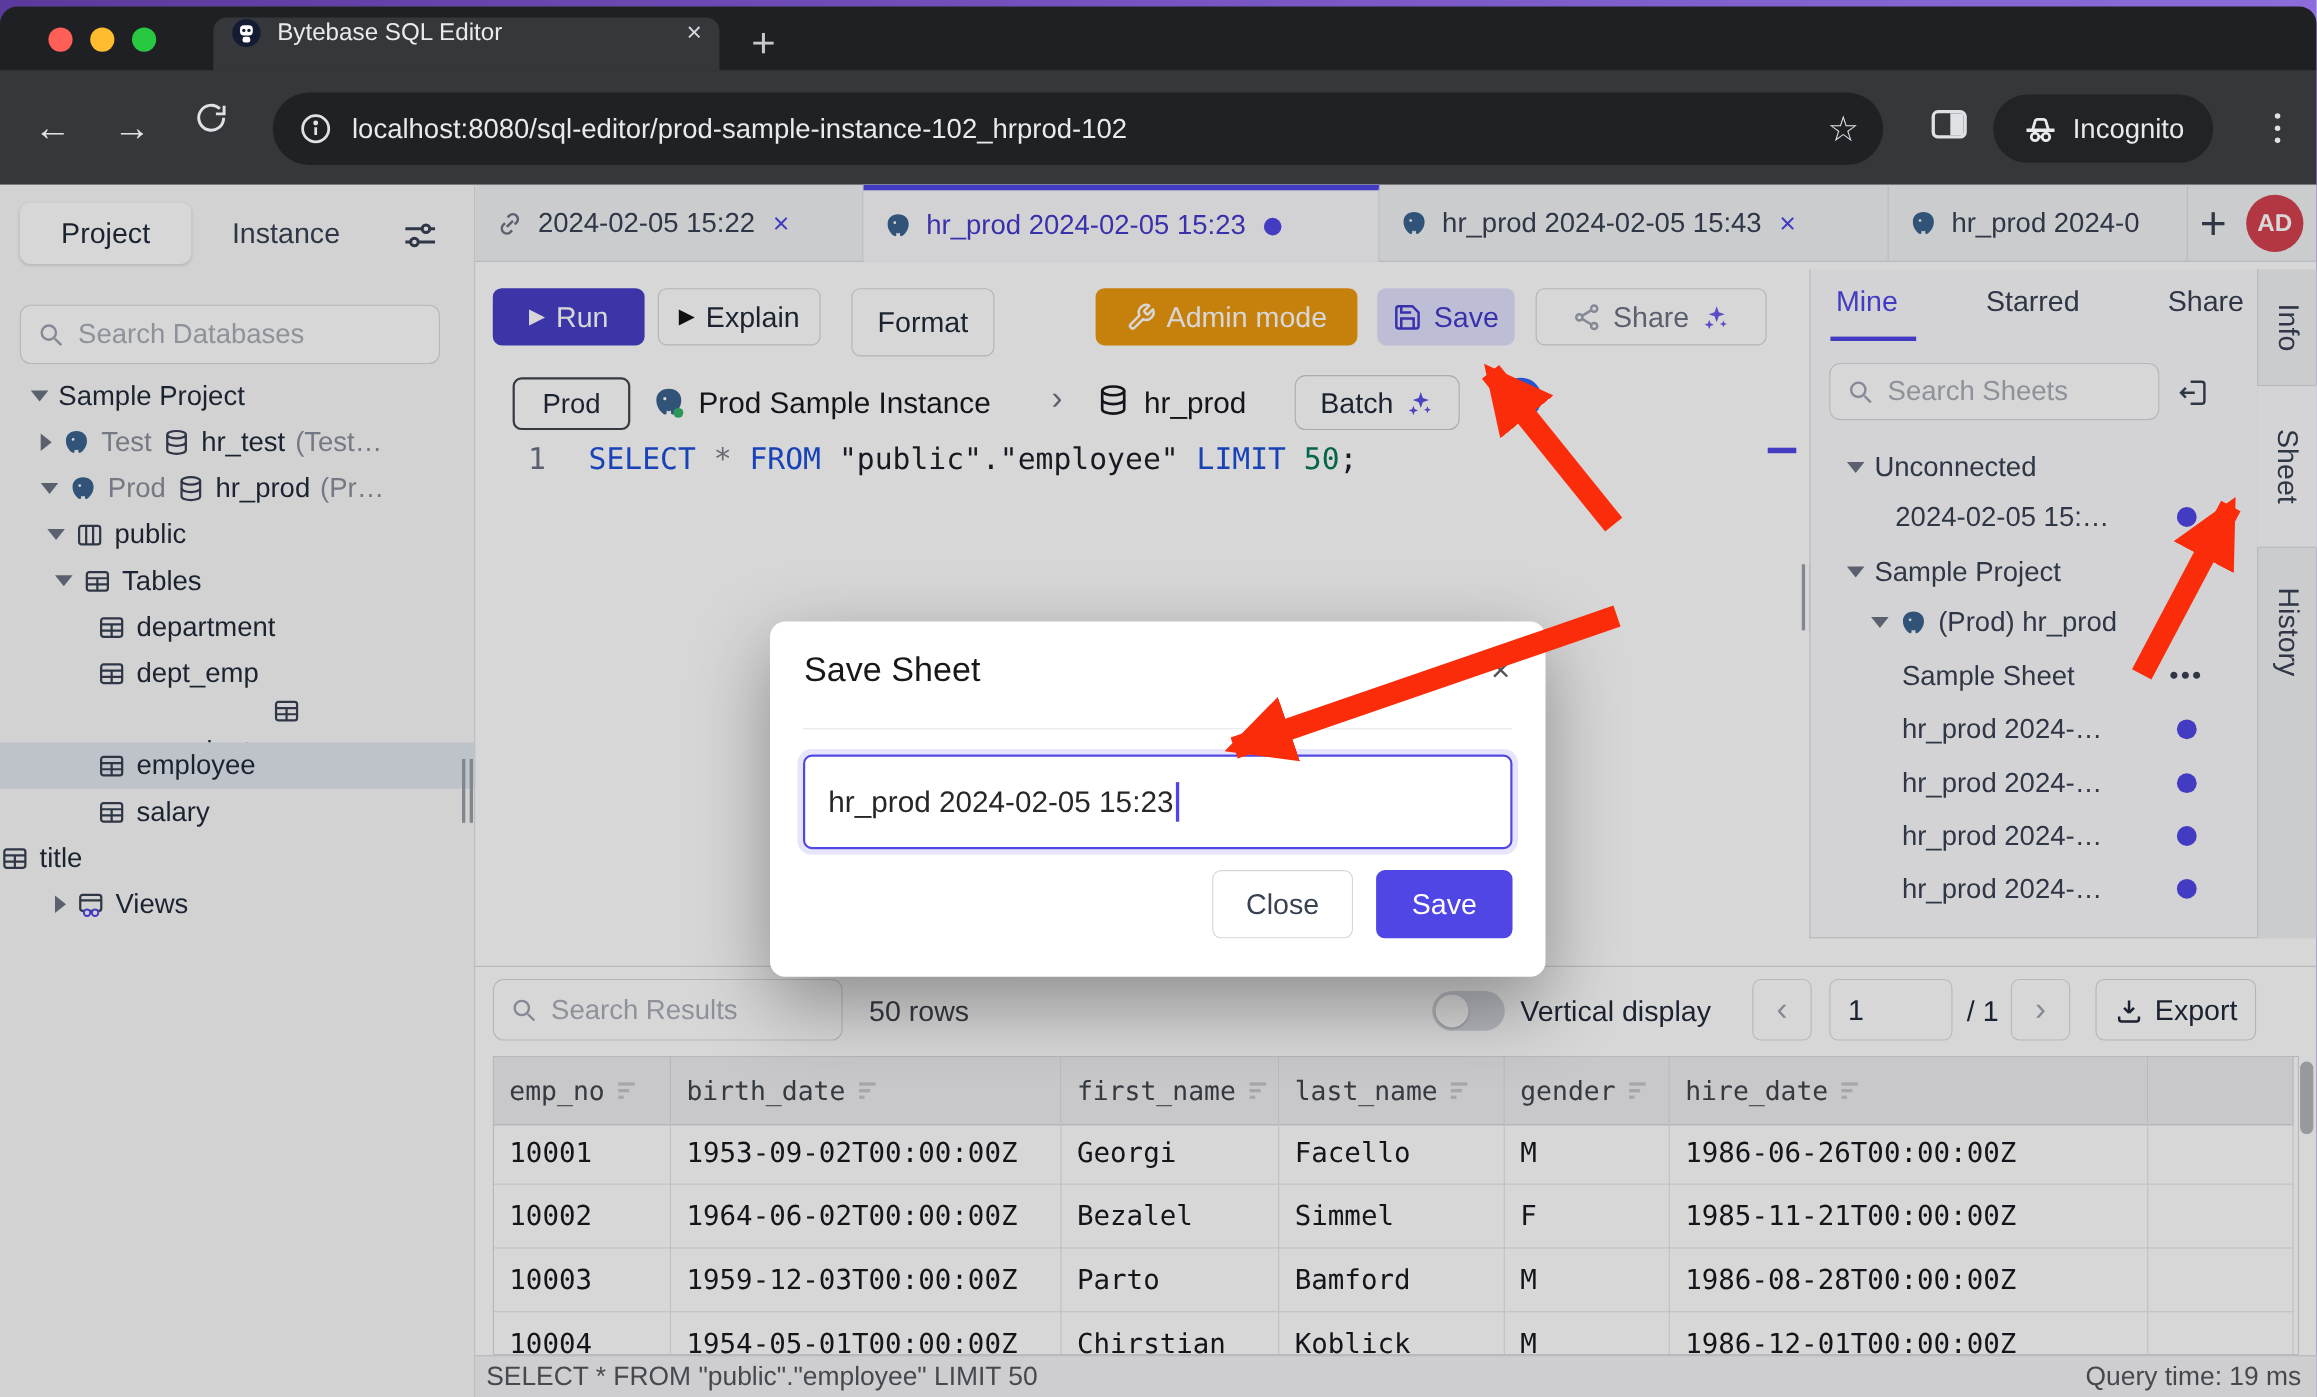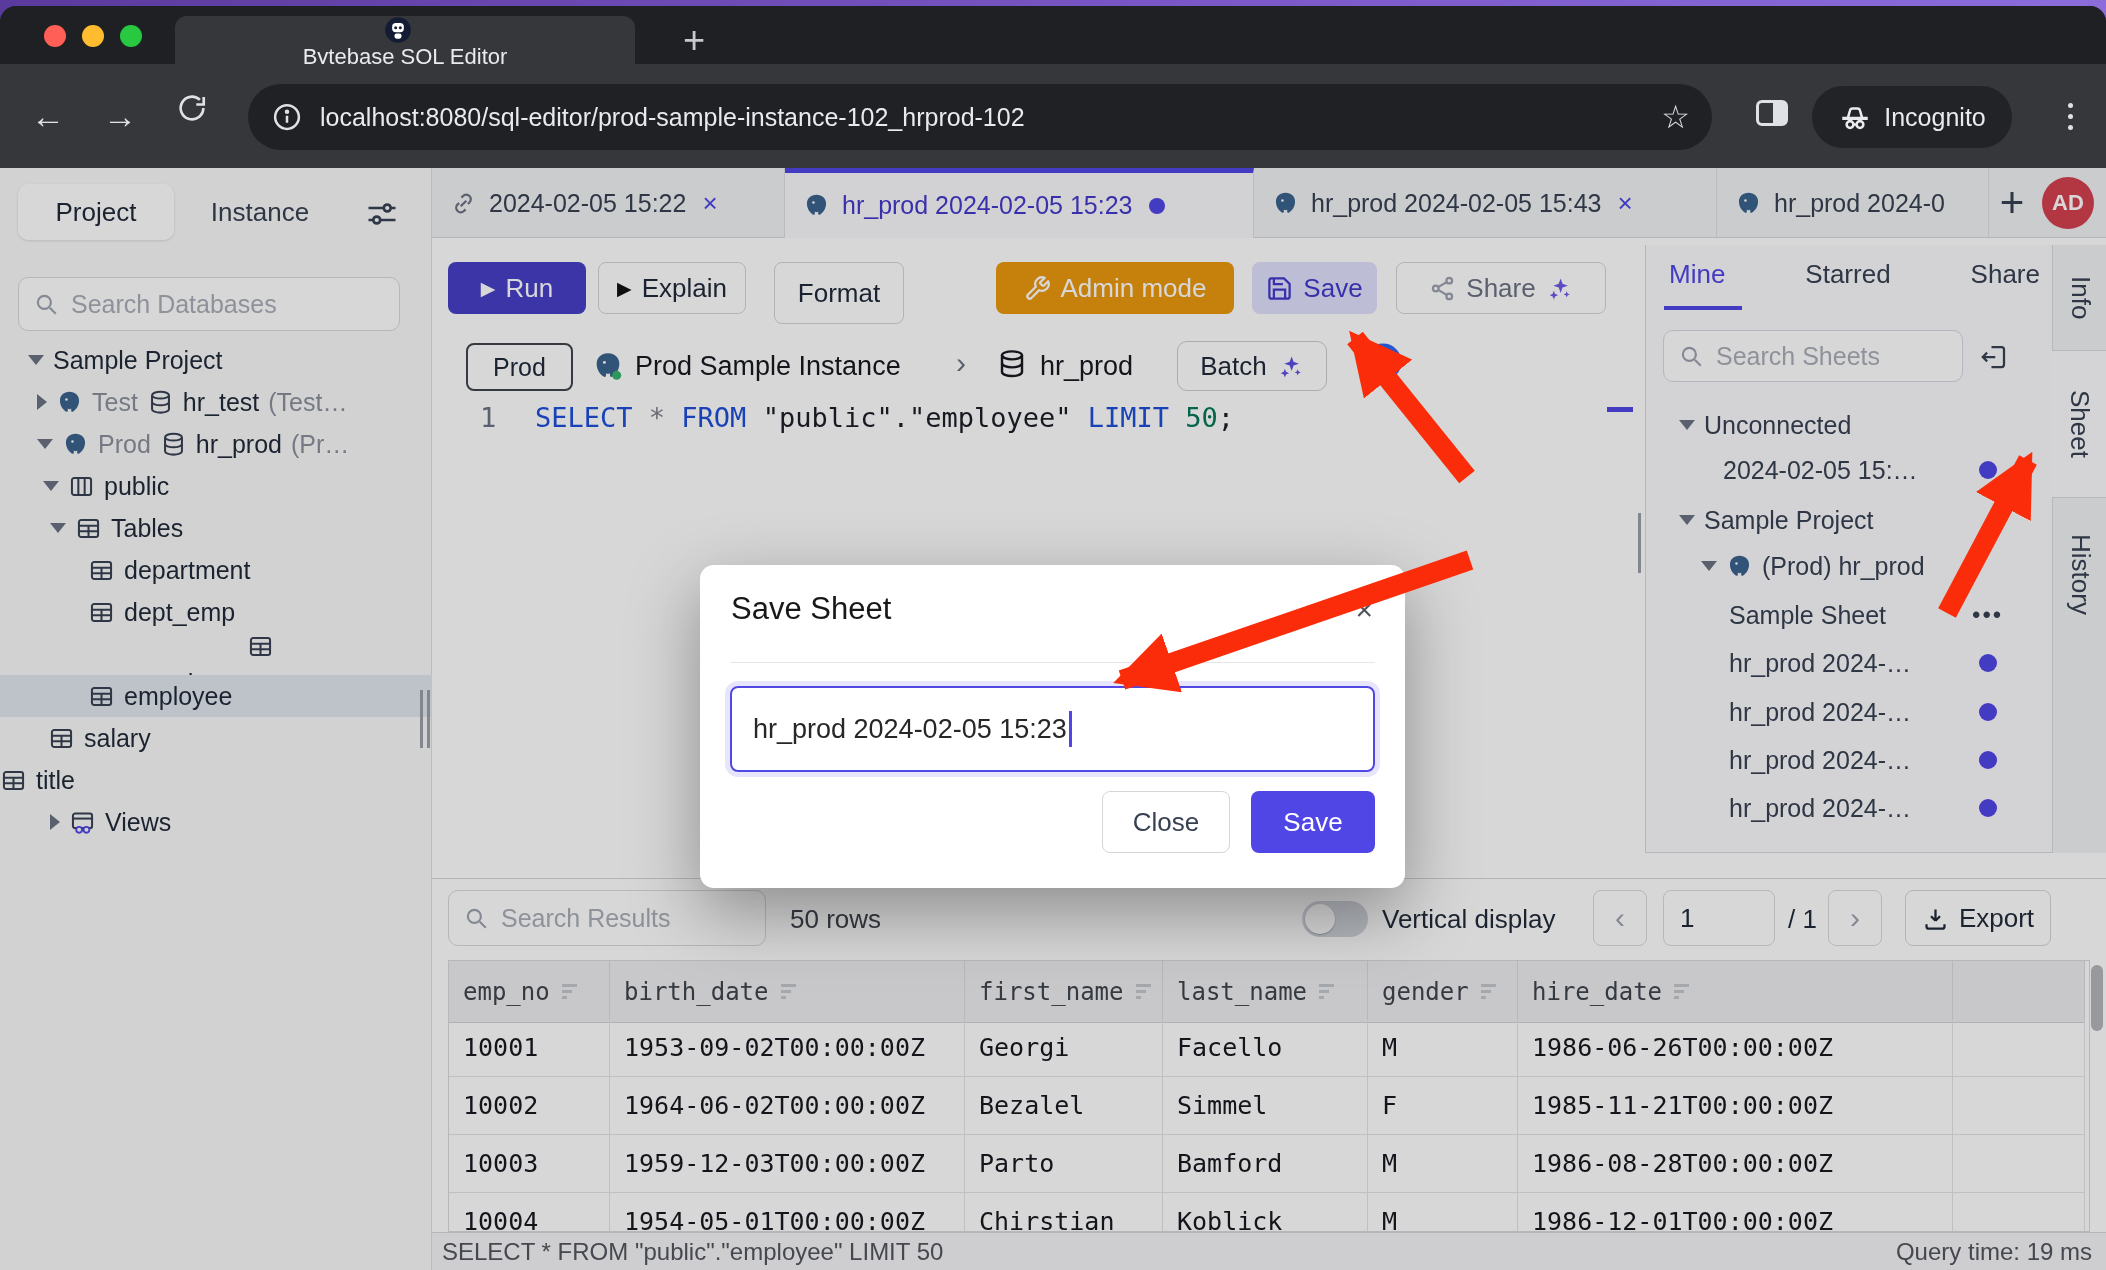--- a/index.html
+++ b/index.html
@@ -6,21 +6,21 @@
   body{
     width:2106px;height:1270px;overflow:hidden;position:relative;
     font-family:"Liberation Sans", sans-serif;
     background:linear-gradient(95deg,#5a3a9c 0%,#7a58c8 55%,#8f6ede 100%);
   }
   .abs{position:absolute;}
   .window{position:absolute;top:6px;left:0;right:0;bottom:0;border-radius:16px 16px 0 0;overflow:hidden;background:#36373b;}
   
   .tabstrip{position:absolute;top:0;left:0;right:0;height:58px;background:#1f2023;}
   .tl{position:absolute;top:19px;width:22px;height:22px;border-radius:50%;}
-  .btab{position:absolute;left:175px;top:10px;width:460px;height:48px;background:#36373b;border-radius:12px 12px 0 0;display:flex;align-items:center;padding:0 16px;box-sizing:border-box;color:#e8eaed;font-size:22px;flex-direction:column;}
+  .btab{position:absolute;left:194px;top:10px;width:460px;height:48px;background:#36373b;border-radius:12px 12px 0 0;display:flex;align-items:flex-start;padding:0 16px;box-sizing:border-box;color:#e8eaed;font-size:22px;}
   .btab .fav{width:28px;height:28px;margin-right:14px;flex:0 0 auto;}
   .btab .x{margin-left:auto;font-size:24px;color:#d6d8dc;}
   .newtab{position:absolute;left:672px;top:12px;width:44px;height:44px;color:#c7c9cd;font-size:38px;line-height:44px;text-align:center;}
   .btoolbar{position:absolute;top:58px;left:0;right:0;height:104px;background:#36373b;}
   .navic{position:absolute;top:30px;color:#dfe1e5;font-size:34px;line-height:44px;width:44px;text-align:center;}
   .urlpill{position:absolute;left:248px;top:20px;width:1464px;height:66px;border-radius:33px;background:#202125;display:flex;align-items:center;color:#e8eaed;font-size:25px;}
   .urlpill .info{width:30px;height:30px;margin:0 18px 0 24px;flex:0 0 auto;}
   .urlpill .star{margin-left:auto;margin-right:22px;font-size:32px;color:#dfe1e5;}
   .panelic{position:absolute;left:1756px;top:36px;width:32px;height:26px;border:3px solid #dfe1e5;border-radius:6px;box-sizing:border-box;}
   .panelic::after{content:"";position:absolute;right:0;top:0;bottom:0;width:12px;background:#dfe1e5;}
@@ -511,21 +511,21 @@
           </div>
           <div class="trow sel" style="top: 507px; padding-left: 88px;">
             <span class="ic">
               <svg viewBox="0 0 24 24" fill="none" stroke="#374151" stroke-width="1.8">
                 <rect x="3.5" y="4.5" width="17" height="15" rx="2"></rect>
                 <path d="M3.5 9.5h17M3.5 14.5h17M12 9.5v10"></path>
               </svg>
             </span>
             <span>employee</span>
           </div>
-          <div class="trow" style="top: 549px; padding-left: 48px;">
+          <div class="trow" style="top: 549px; padding-left: 88px;">
             <span class="ic">
               <svg viewBox="0 0 24 24" fill="none" stroke="#374151" stroke-width="1.8">
                 <rect x="3.5" y="4.5" width="17" height="15" rx="2"></rect>
                 <path d="M3.5 9.5h17M3.5 14.5h17M12 9.5v10"></path>
               </svg>
             </span>
             <span>salary</span>
           </div>
           <div class="trow" style="top: 591px; ">
             <span class="ic">

